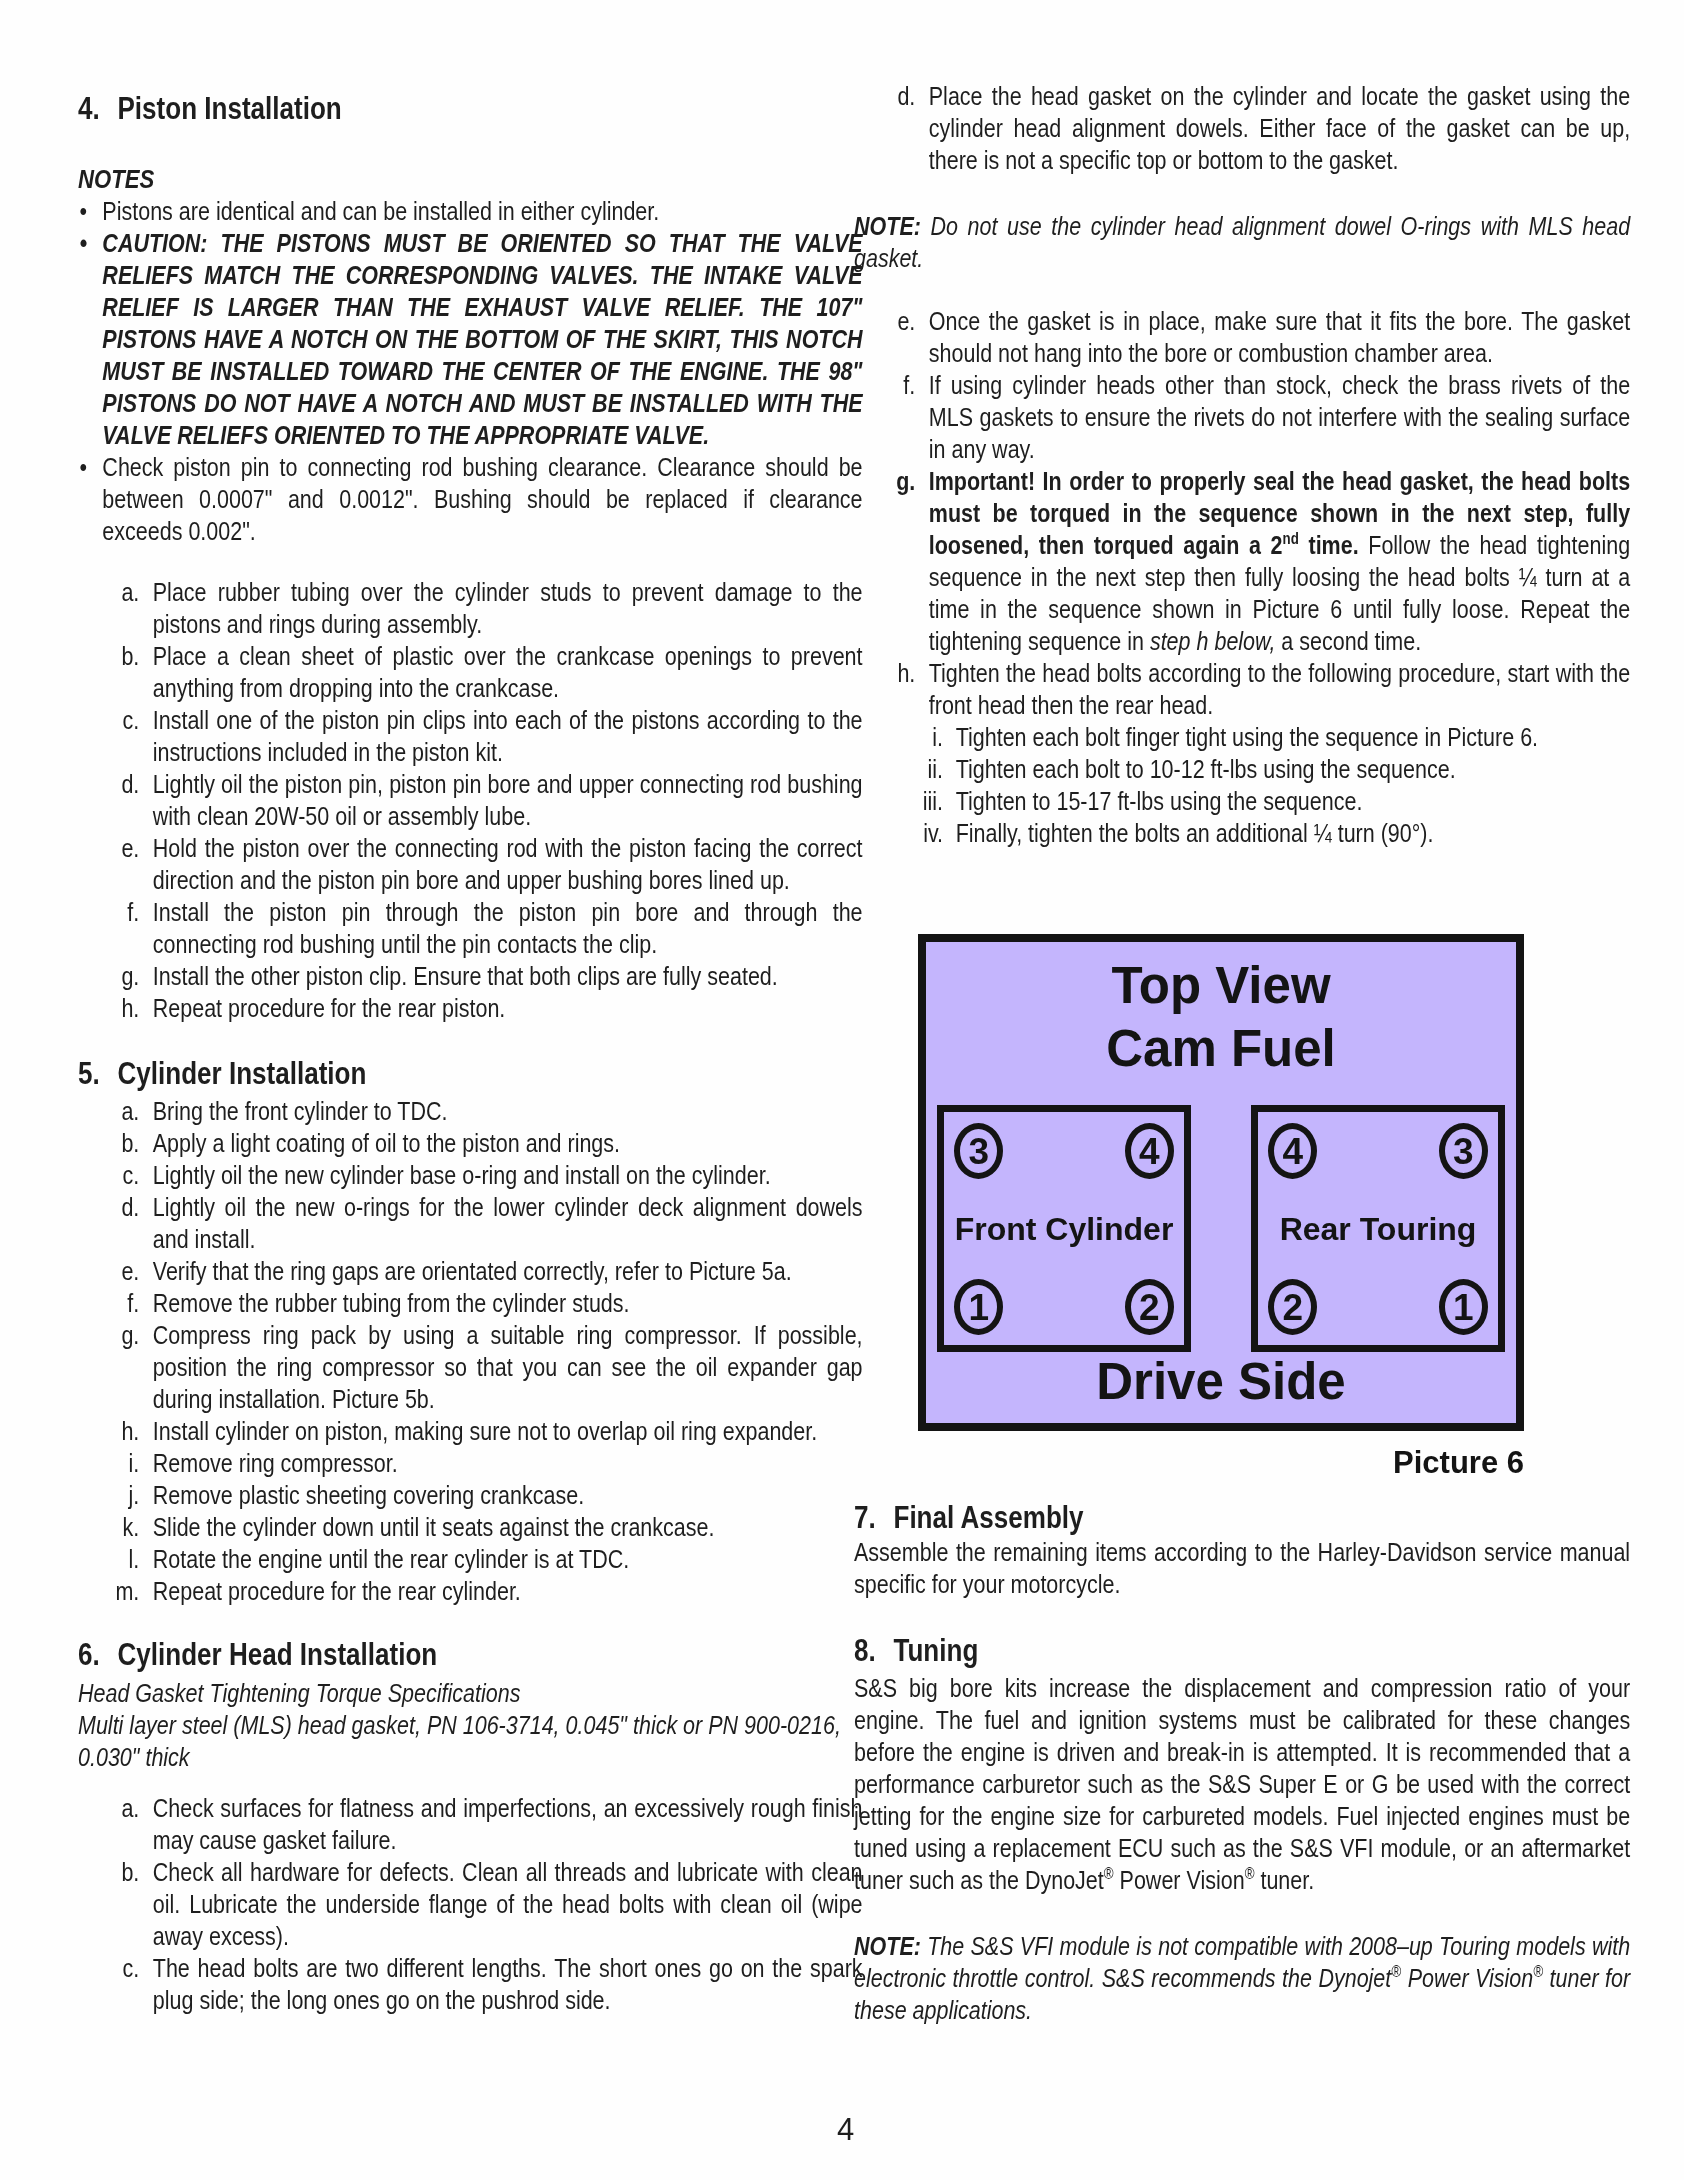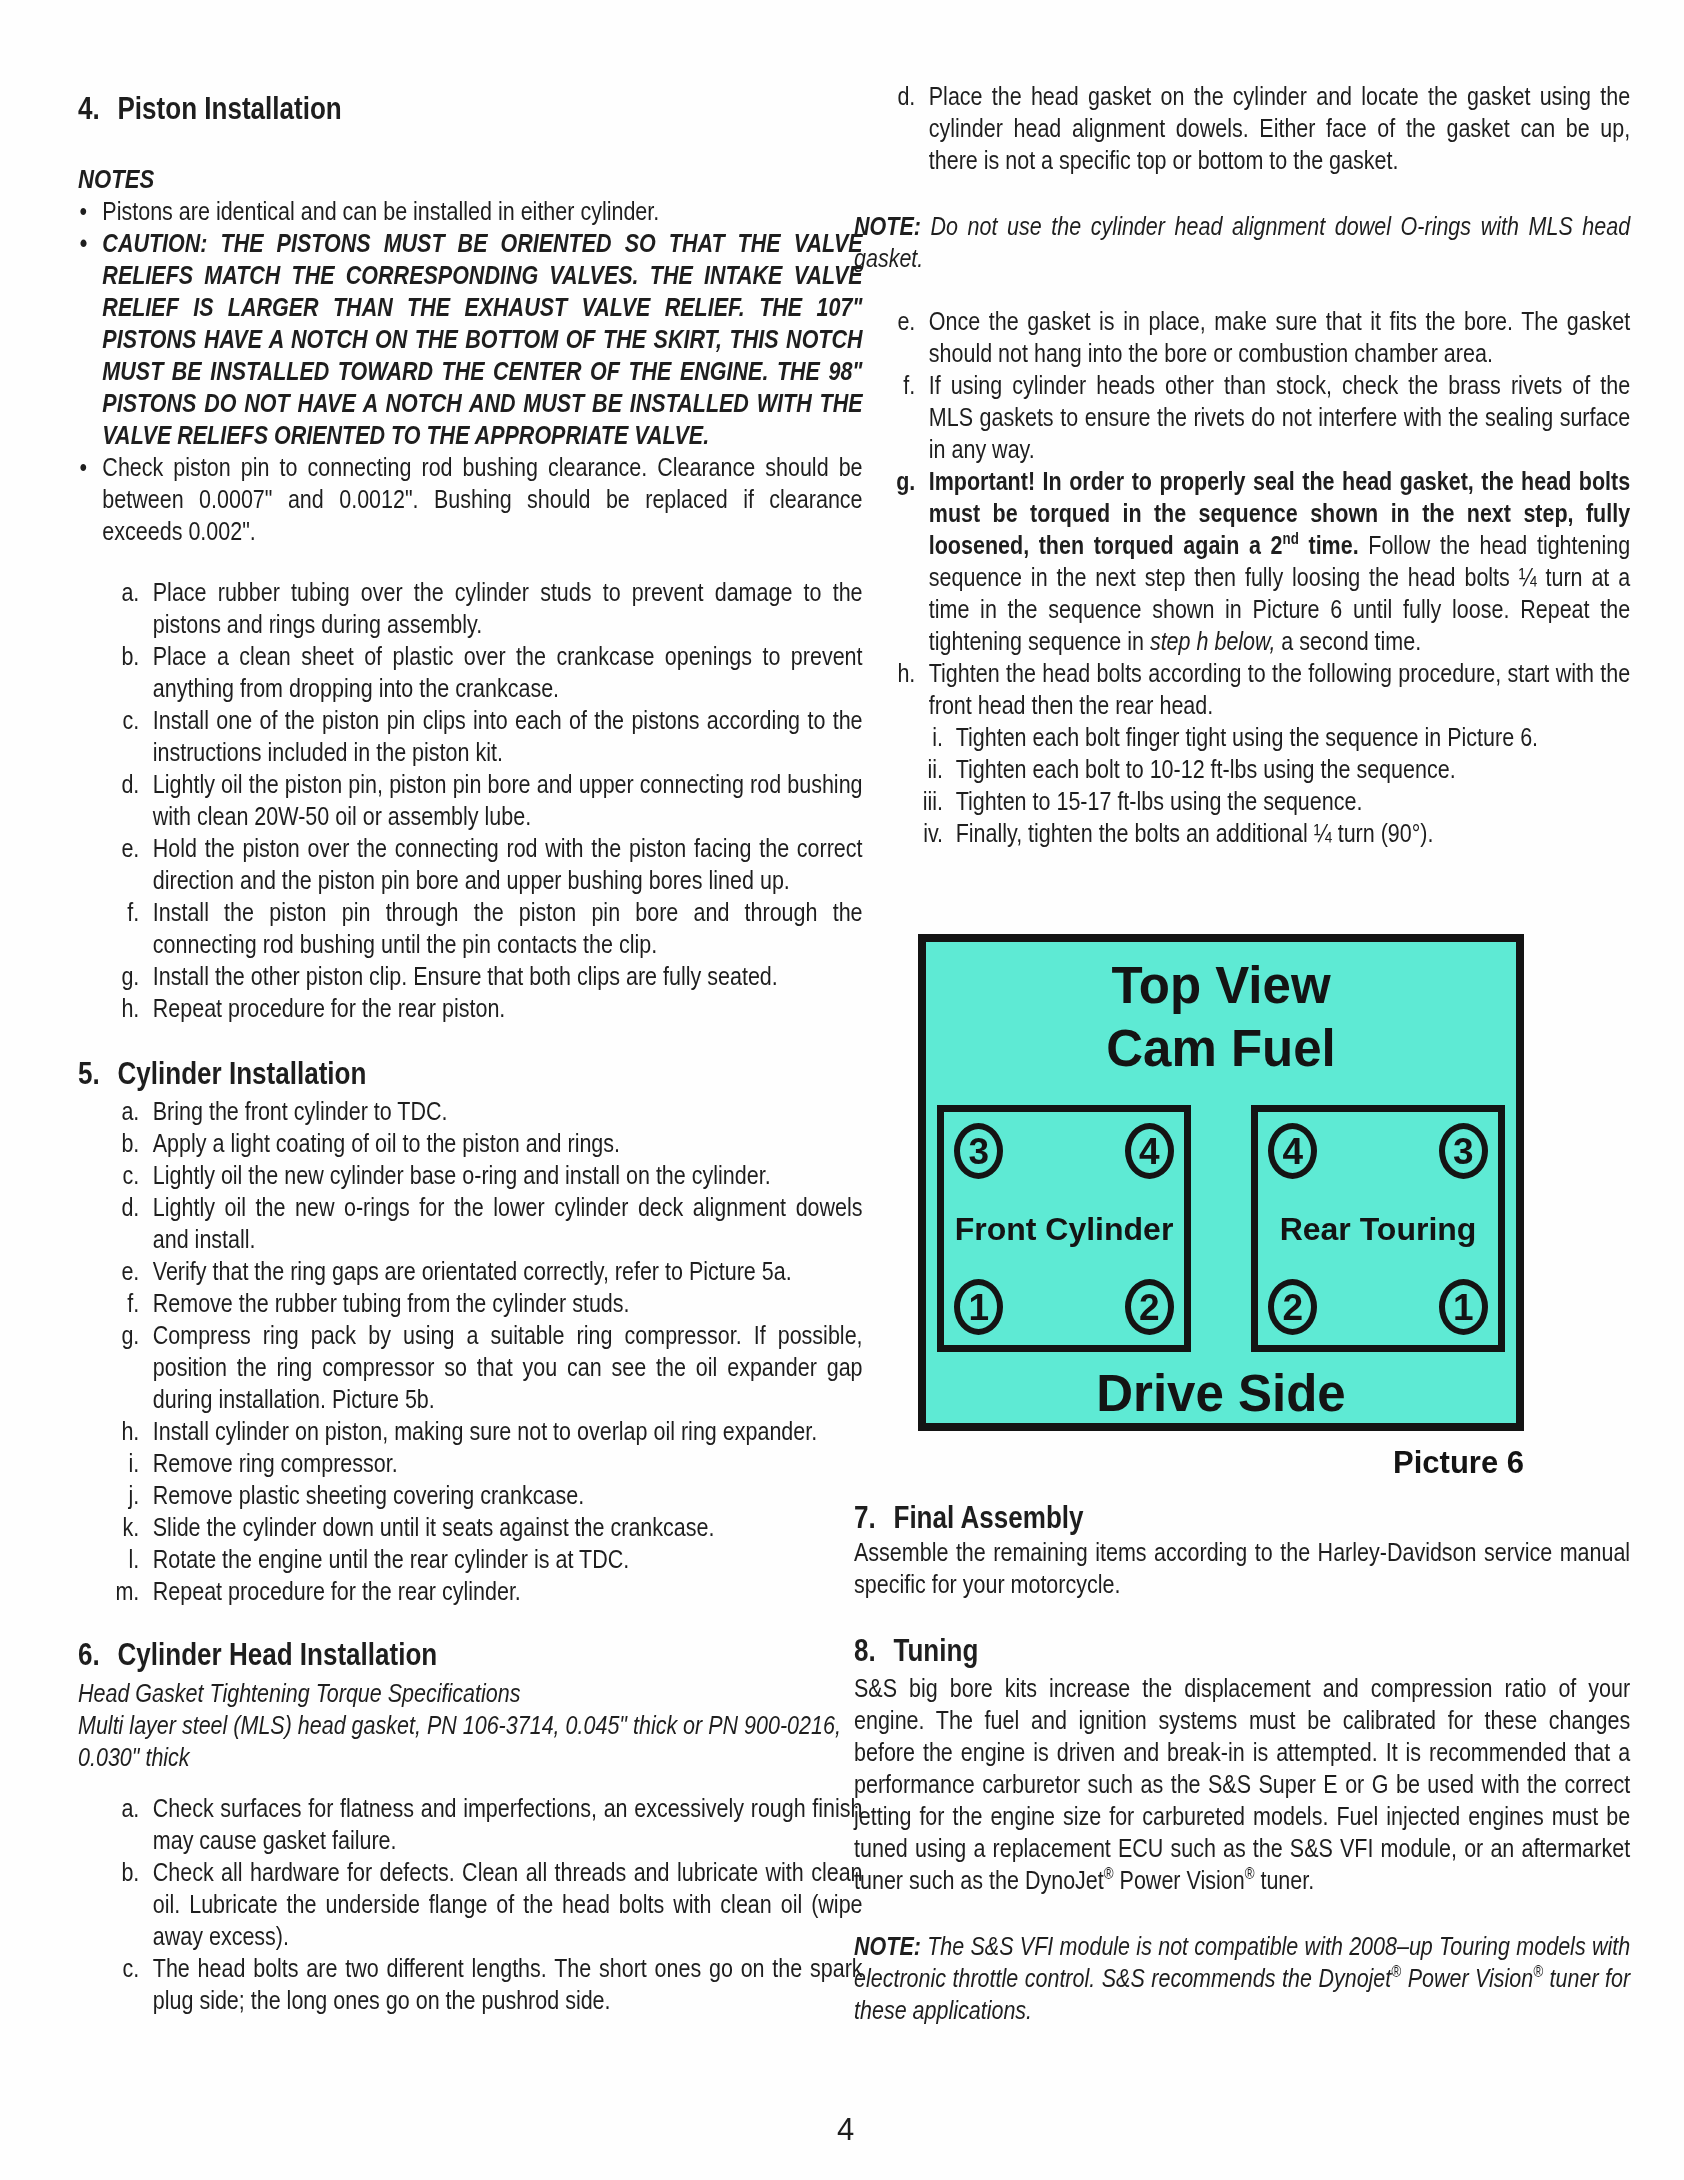--- a/index.html
+++ b/index.html
@@ -41,30 +41,30 @@
   .i { font-style:italic; }
   sup { font-size:62%; line-height:0; }
 
   .note { font-style:italic; text-align:justify; }
   .note1 { margin-top:34px; margin-bottom:31px; }
   .note2 { margin-top:34px; }
   .para { text-align:justify; }
 
   
   .figure { position:absolute; left:918px; top:934px; width:606px; color:#141414; }
-  .fig-box { width:606px; height:497px; border:8.5px solid #141414; padding:8.5px 11px 0; background:#5eead4; }
+  .fig-box { width:606px; height:497px; border:8.5px solid #141414; padding:8.5px 11px 0; background:#c4b5fd; }
   .fig-title { text-align:center; font-weight:700; font-size:51px; line-height:63px; margin-top:3.4px; }
   .cyl-row { display:flex; justify-content:space-between; margin-top:25.6px; }
   .cyl { width:254px; height:247px; border:7.7px solid #141414; display:flex; flex-direction:column; justify-content:space-between; padding:10.2px; }
   .crow { display:flex; justify-content:space-between; }
   .circ { width:49px; height:56px; border:6px solid #141414; border-radius:50%;
           display:flex; align-items:center; justify-content:center;
           font-weight:700; font-size:37px; padding-top:1.7px; }
   .cyl-label { text-align:center; font-weight:700; font-size:32px; line-height:34px; }
-  .drive { text-align:center; font-weight:700; font-size:51px; margin-top:12px; }
+  .drive { text-align:center; font-weight:700; font-size:51px; }
   .fig-caption { text-align:right; font-weight:700; font-size:31px; margin-top:13.6px; }
 
   .page-number { position:absolute; left:825px; top:2112px; width:41px; text-align:center; font-size:31px; }
 </style>
 </head>
 <body>
 
 <div class="page">
 
   <div class="col col-left">

